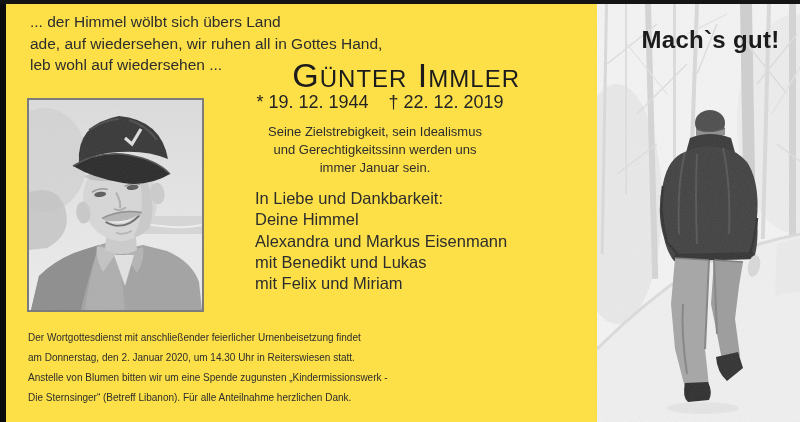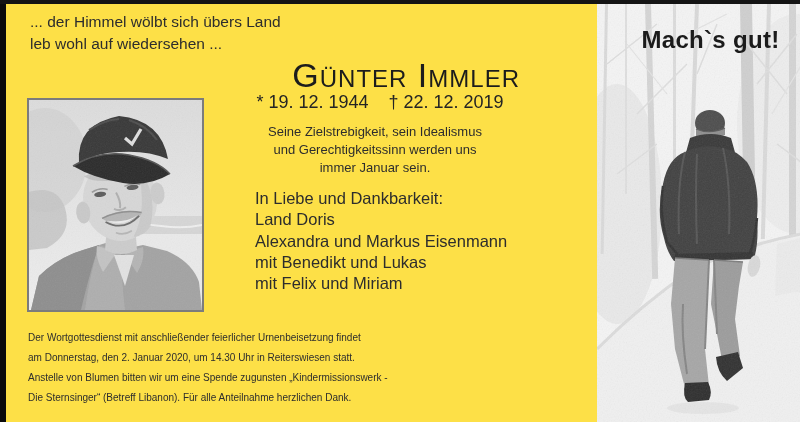--- a/index.html
+++ b/index.html
@@ -57,38 +57,39 @@
 </head>
 <body>
 
 <div class="page">
 
   <div class="border-left"></div>
   <div class="border-top"></div>
 
   <div class="poem">
     <div>... der Himmel wölbt sich übers Land</div>
+    <div>ade, auf wiedersehen, wir ruhen all in Gottes Hand,</div>
     <div>leb wohl auf wiedersehen ...</div>
   </div>
 
   <div class="name">Günter Immler</div>
 
   <div class="dates">
     <span class="birth">* 19. 12. 1944</span><span class="death">† 22. 12. 2019</span>
   </div>
 
   <div class="tribute">
     <div>Seine Zielstrebigkeit, sein Idealismus</div>
     <div>und Gerechtigkeitssinn werden uns</div>
     <div>immer Januar sein.</div>
   </div>
 
   <div class="family">
     <div>In Liebe und Dankbarkeit:</div>
-    <div>Land Doris</div>
+    <div>Deine Himmel</div>
     <div>Alexandra und Markus Eisenmann</div>
     <div>mit Benedikt und Lukas</div>
     <div>mit Felix und Miriam</div>
   </div>
 
   <div class="service">
     <div>Der Wortgottesdienst mit anschließender feierlicher Urnenbeisetzung findet</div>
     <div>am Donnerstag, den 2. Januar 2020, um 14.30 Uhr in Reiterswiesen statt.</div>
     <div>Anstelle von Blumen bitten wir um eine Spende zugunsten „Kindermissionswerk -</div>
     <div>Die Sternsinger“ (Betreff Libanon). Für alle Anteilnahme herzlichen Dank.</div>

